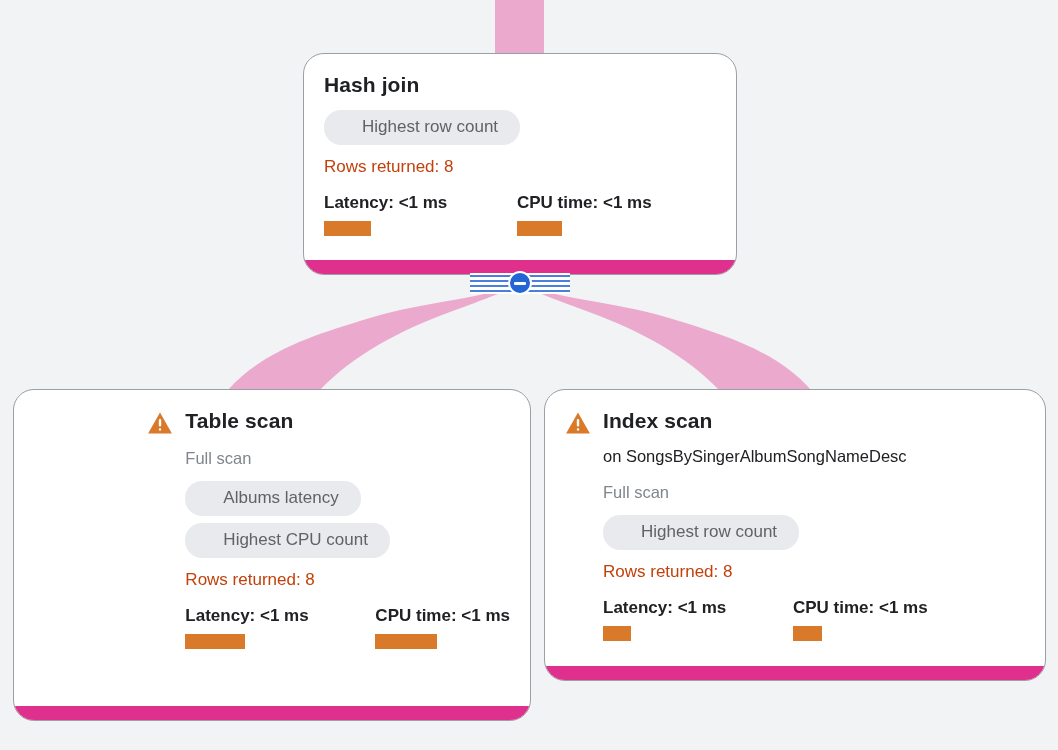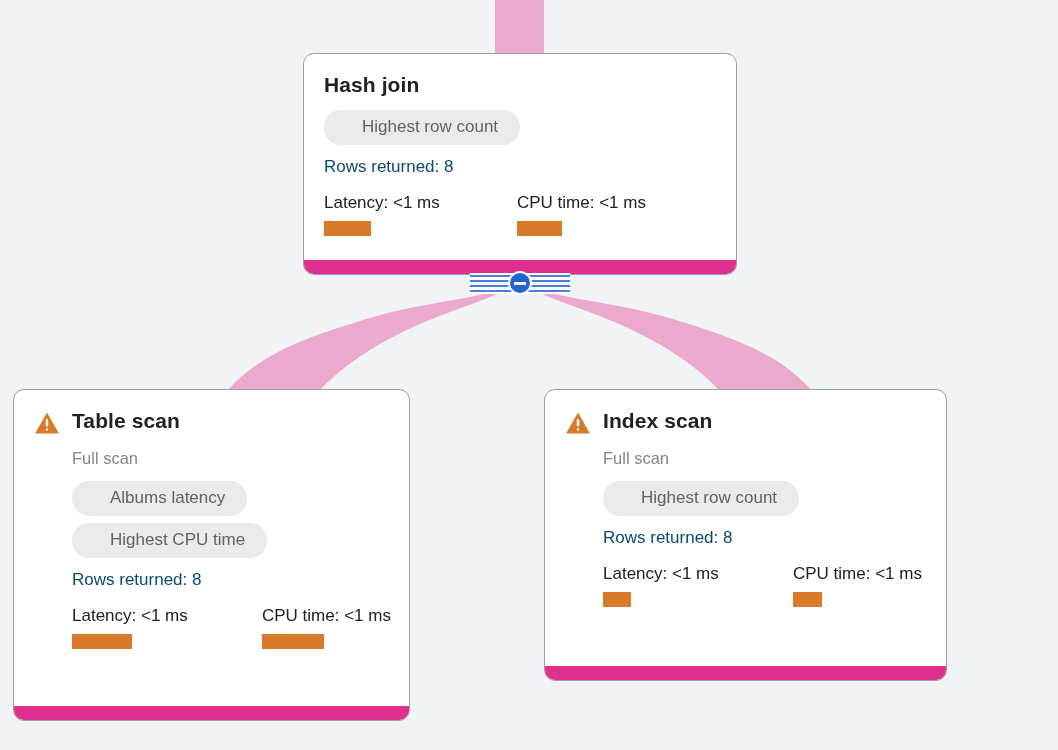--- a/index.html
+++ b/index.html
@@ -31,21 +31,21 @@
     height: 750px;
     z-index: 1;
   }
 
   
   .node {
     position: absolute;
     z-index: 3;
     background: #ffffff;
     border: 1px solid #9aa0a6;
-    border-radius: 11px;
+    border-radius: 21px;
     box-sizing: border-box;
     overflow: hidden;
     display: flex;
     flex-direction: column;
   }
   .node-body {
     flex: 1 1 auto;
     padding: 18px 20px 14px 20px;
     box-sizing: border-box;
     position: relative;
@@ -111,33 +111,34 @@
     line-height: 20px;
     border-radius: 17px;
     padding: 7px 22px 8px 38px;
     display: inline-block;
     white-space: nowrap;
   }
 
   .rows-returned {
     font-size: 17px;
     line-height: 22px;
-    color: #0c4a6e;
+    color: #c2410c;
     margin-top: 11px;
   }
 
   
   .metrics {
     margin-top: 14px;
     display: flex;
     flex-direction: row;
   }
   .metric {
     display: flex;
     flex-direction: column;
+    font-weight: bold;
   }
   .metric-label {
     font-size: 17px;
     line-height: 21px;
     color: #202124;
     white-space: nowrap;
   }
   .metric-bar {
     margin-top: 8px;
     height: 15px;
@@ -243,62 +244,63 @@
       </div>
     </div>
     <div class="node-accent"></div>
   </div>
 
   <div id="collapse-toggle">
     <div class="toggle-lines"></div>
     <div class="toggle-btn"></div>
   </div>
 
-  <div class="node" style="left:13px; top:389px; width:397px; height:332px;">
+  <div class="node" style="left:13px; top:389px; width:518px; height:332px;align-items:flex-end;">
     <div class="node-body">
       <div class="node-head">
         <svg class="warn-icon" viewBox="0 0 24 22" xmlns="http://www.w3.org/2000/svg">
           <path d="M12 1.2 L23 20.6 L1 20.6 Z" fill="#d97a2b"></path>
           <rect x="10.9" y="7.3" width="2.2" height="7" fill="#ffffff" rx="1"></rect>
           <rect x="10.9" y="15.8" width="2.2" height="2.3" fill="#ffffff" rx="1"></rect>
         </svg>
         <div class="node-titleblock">
           <div class="node-title">Table scan</div>
           <div class="node-scantype">Full scan</div>
           <div class="badges">
             <span class="badge">Albums latency</span>
-            <span class="badge">Highest CPU time</span>
+            <span class="badge">Highest CPU count</span>
           </div>
           <div class="rows-returned">Rows returned: 8</div>
           <div class="metrics">
             <div class="metric" style="width:190px;">
               <div class="metric-label">Latency: &lt;1 ms</div>
               <div class="metric-bar" style="width:60px;"></div>
             </div>
             <div class="metric">
               <div class="metric-label">CPU time: &lt;1 ms</div>
               <div class="metric-bar" style="width:62px;"></div>
             </div>
           </div>
         </div>
       </div>
     </div>
     <div class="node-accent"></div>
   </div>
 
-  <div class="node" style="left:544px; top:389px; width:403px; height:292px;">
+  <div class="node" style="left:544px; top:389px; width:502px; height:292px;">
     <div class="node-body">
       <div class="node-head">
         <svg class="warn-icon" viewBox="0 0 24 22" xmlns="http://www.w3.org/2000/svg">
           <path d="M12 1.2 L23 20.6 L1 20.6 Z" fill="#d97a2b"></path>
           <rect x="10.9" y="7.3" width="2.2" height="7" fill="#ffffff" rx="1"></rect>
           <rect x="10.9" y="15.8" width="2.2" height="2.3" fill="#ffffff" rx="1"></rect>
         </svg>
         <div class="node-titleblock">
           <div class="node-title">Index scan</div>
+          <div class="node-subtitle">on SongsBySingerAlbumSongNameDesc</div>
           <div class="node-scantype">Full scan</div>
           <div class="badges">
             <span class="badge">Highest row count</span>
           </div>
           <div class="rows-returned">Rows returned: 8</div>
           <div class="metrics">
             <div class="metric" style="width:190px;">
               <div class="metric-label">Latency: &lt;1 ms</div>
               <div class="metric-bar" style="width:28px;"></div>
             </div>

